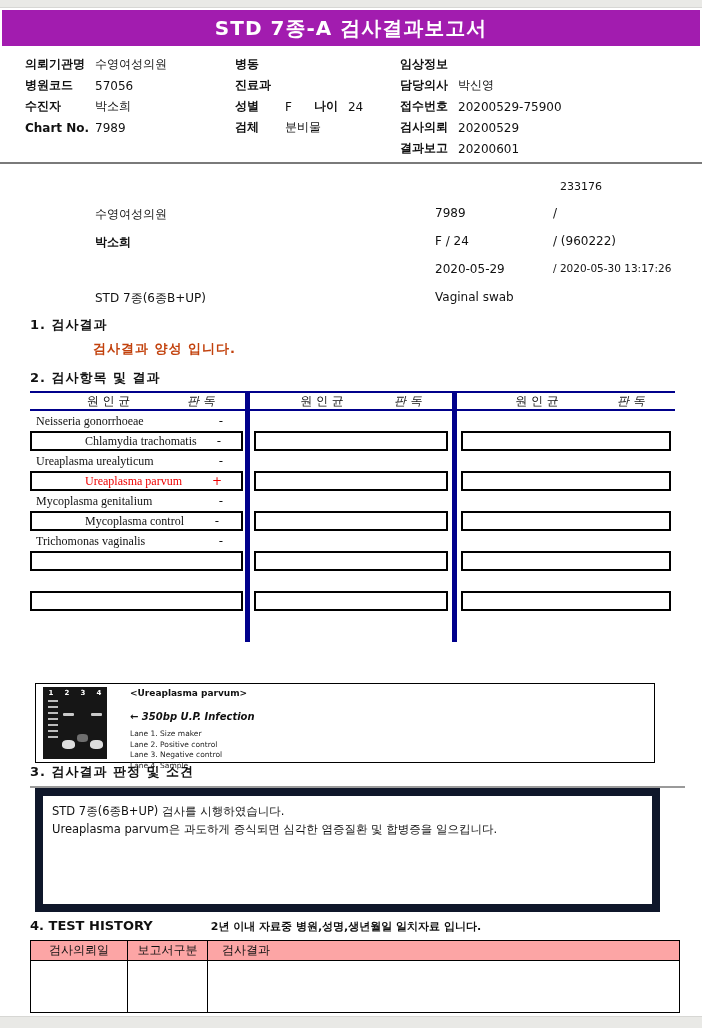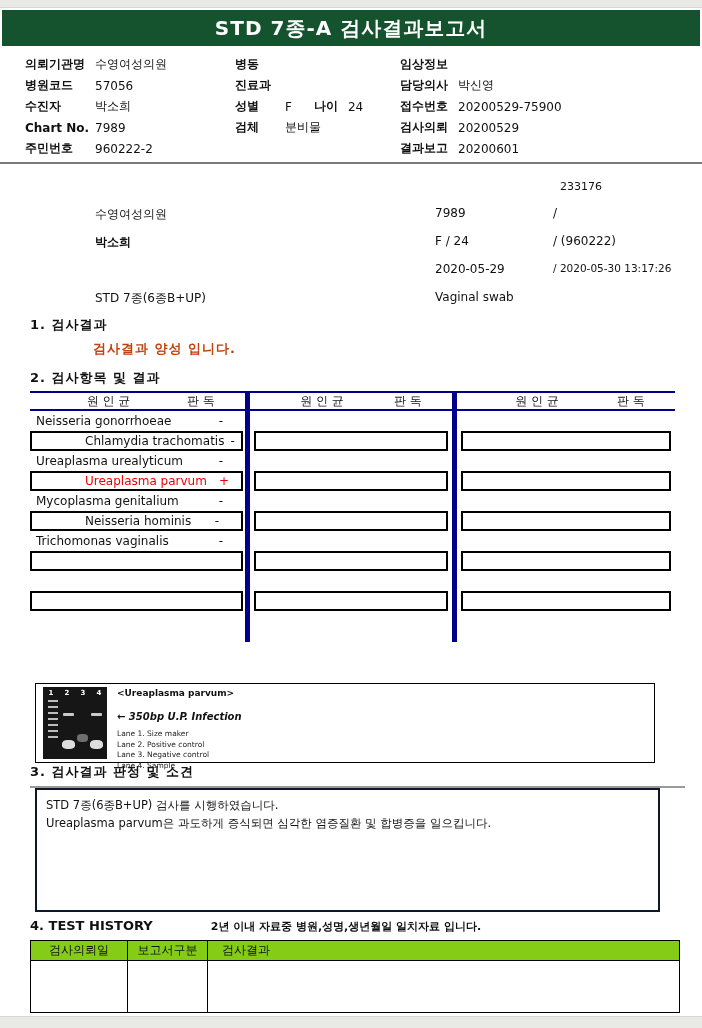--- a/index.html
+++ b/index.html
@@ -5,21 +5,21 @@
   * { margin:0; padding:0; box-sizing:border-box; }
   html,body { background:#fff; }
   body { font-family:"DejaVu Sans","Liberation Sans",sans-serif; color:#111; }
   .page { position:relative; width:702px; height:1028px; background:#fff; overflow:hidden; }
 
   .strip { position:absolute; left:0; width:702px; background:#e9e9e6; }
   .strip.top { top:0; height:8px; border-bottom:1px solid #d7d7d4; }
   .strip.bottom { top:1016px; height:12px; border-top:1px solid #d7d7d4; }
 
   .banner { position:absolute; left:2px; top:10px; width:698px; height:36px;
-            background:#14532d; color:#fff; text-align:center; line-height:36px;
+            background:#a21caf; color:#fff; text-align:center; line-height:36px;
             font-size:20px; font-weight:bold; letter-spacing:1px; }
 
   
   .hinfo { position:absolute; top:54px; left:0; width:702px; font-size:12px; }
   .hcolL { position:absolute; left:25px; top:0; }
   .hcolM { position:absolute; left:235px; top:0; }
   .hcolR { position:absolute; left:400px; top:0; }
   .hrow { height:21px; display:flex; align-items:center; white-space:nowrap; }
   .lbl { font-weight:bold; }
   .hcolL .lbl { width:70px; }
@@ -49,61 +49,61 @@
   
   .rtable { position:absolute; left:30px; top:391px; width:650px; display:flex; }
   .rcol { display:flex; flex-direction:column; }
   .rcol.left { width:215px; }
   .rcol.mid  { width:202px; }
   .rcol.right{ width:218px; }
   .navy-v { width:5px; height:251px; background:#00008b; }
   .rhdr { height:20px; border-top:2px solid #00008b; border-bottom:2px solid #00008b;
           display:flex; align-items:center; font-size:12px; }
   .rh1 { flex:1; text-align:center; }
-  .rh2 { width:58px; text-align:left; }
+  .rh2 { width:58px; text-align:left;font-style:italic; }
   .rrow { height:20px; display:flex; align-items:center; font-size:12px; }
   .rrow.boxed { border:2px solid #000; }
   .rcol.left .rrow.boxed { margin-right:2px;padding-left:47px; }
   .rrow.inset { margin:0 4px; }
-  .rname { flex:1; padding-left:6px; white-space:nowrap; }
+  .rname { flex:1; padding-left:6px; white-space:nowrap;font-family:Liberation Serif, serif; }
   .rres { width:48px; text-align:center; }
   .pos-row .rname, .pos-row .rres { color:#ee0000; }
 
   
   .gelbox { position:absolute; left:35px; top:683px; width:620px; height:80px;
             border:1px solid #000; background:#fff; }
   .gel { position:absolute; left:7px; top:3px; width:64px; height:72px; background:#161616; }
   .lanenums { display:flex; justify-content:space-around; color:#fff;
               font-size:7px; font-weight:bold; padding-top:2px; }
   .ladder { position:absolute; left:5px; top:13px; width:10px; height:42px;
             background:repeating-linear-gradient(#cfcfcf 0 2px, #161616 2px 6px); opacity:.9; }
   .band { position:absolute; height:3px; background:#c9c9c9; border-radius:1px; }
   .band.l2 { left:20px; top:26px; width:11px; }
   .band.l4 { left:48px; top:26px; width:11px; }
   .blob { position:absolute; border-radius:40%; }
   .blob.l2 { left:19px; top:53px; width:13px; height:9px; background:#dedede; }
   .blob.l3 { left:34px; top:47px; width:11px; height:8px; background:#6e6e6e; }
   .blob.l4 { left:47px; top:53px; width:13px; height:9px; background:#dedede; }
-  .geltext { position:absolute; left:81px; top:4px; }
+  .geltext { position:absolute; left:94px; top:4px; }
   .gtitle { font-size:9px; font-weight:bold; }
   .gband { font-size:10px; font-weight:bold; margin-top:13px;font-style:italic; }
   .glegend { font-size:7.5px; margin-top:7px; line-height:1.4; color:#222; }
 
   .s3 { top:763px; width:655px; border-bottom:2px solid #9a9a9a; padding-bottom:5px; }
   .comment-box { position:absolute; left:35px; top:788px; width:625px; height:124px;
-                 border:2px solid #0f172a; padding:7px 9px; font-size:11.5px; line-height:1.55; }
+                 border:8px solid #0f172a; padding:7px 9px; font-size:11.5px; line-height:1.55; }
 
   .s4 { top:918px; letter-spacing:0; display:flex; align-items:baseline; }
   .s4 .note { font-weight:bold; font-size:11px; margin-left:58px; letter-spacing:0; }
 
   
   .htable { position:absolute; left:30px; top:940px; width:650px;
             border-collapse:collapse; table-layout:fixed; font-size:12px; }
   .htable th, .htable td { border:1.5px solid #000; }
-  .htable th { background:#84cc16; font-weight:normal; height:20px; text-align:left; padding-left:14px; }
+  .htable th { background:#fca5a5; font-weight:normal; height:20px; text-align:left; padding-left:14px; }
   .htable th.cen { text-align:center; padding-left:0; }
   .htable td { height:52px; }
 </style>
 </head>
 <body>
 
 <div class="page">
 
   <div class="strip top"></div>
 
@@ -122,24 +122,20 @@
         <span class="val">57056</span>
       </div>
       <div class="hrow">
         <span class="lbl">수진자</span>
         <span class="val">박소희</span>
       </div>
       <div class="hrow">
         <span class="lbl">Chart No.</span>
         <span class="val">7989</span>
       </div>
-      <div class="hrow">
-        <span class="lbl">주민번호</span>
-        <span class="val">960222-2</span>
-      </div>
     </div>
 
     <div class="hcolM">
       <div class="hrow">
         <span class="lbl">병동</span>
         <span class="val"></span>
       </div>
       <div class="hrow">
         <span class="lbl">진료과</span>
         <span class="val"></span>
@@ -228,21 +224,21 @@
       </div>
       <div class="rrow boxed pos-row">
         <span class="rname">Ureaplasma parvum</span>
         <span class="rres">+</span>
       </div>
       <div class="rrow">
         <span class="rname">Mycoplasma genitalium</span>
         <span class="rres">-</span>
       </div>
       <div class="rrow boxed">
-        <span class="rname">Neisseria hominis</span>
+        <span class="rname">Mycoplasma control</span>
         <span class="rres">-</span>
       </div>
       <div class="rrow">
         <span class="rname">Trichomonas vaginalis</span>
         <span class="rres">-</span>
       </div>
       <div class="rrow boxed"></div>
       <div class="rrow"></div>
       <div class="rrow boxed"></div>
     </div>

